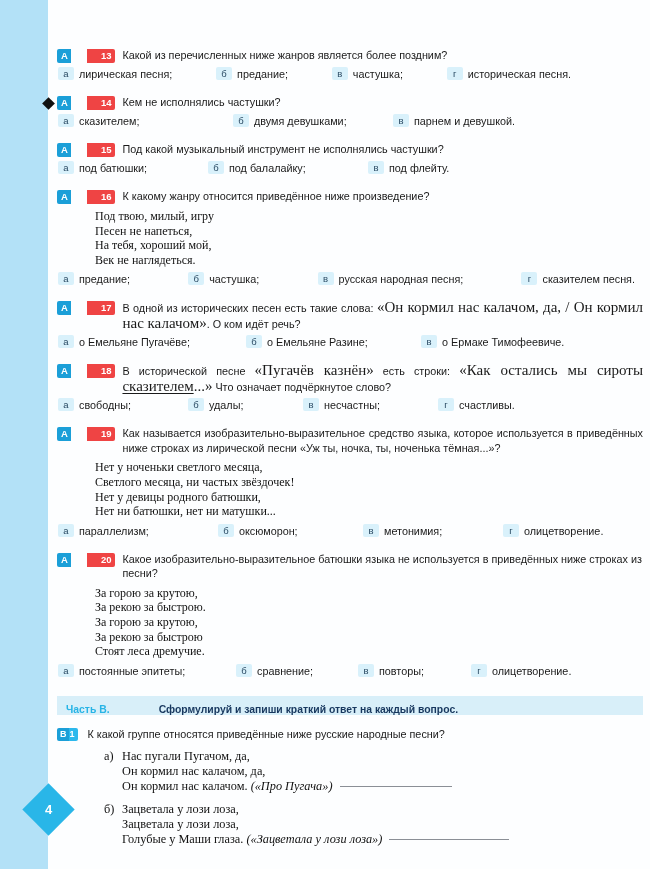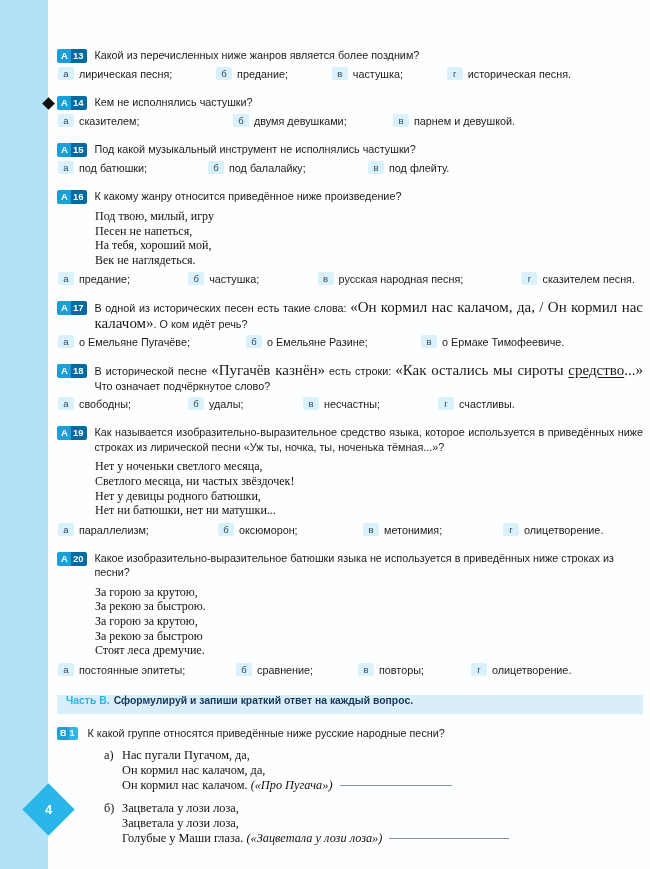--- a/index.html
+++ b/index.html
@@ -86,22 +86,23 @@
     font-weight: bold;
     line-height: 14px;
     color: #ffffff;
     font-family: "Liberation Sans", sans-serif;
   }
   .badge .b-letter {
     background: #1b9fd8;
     padding: 0 3px 0 4px;
   }
   .badge .b-num {
-    background: #0369a1;
-    padding: 0 4px 0 2px;
+    background: #ef4444;
+    padding: 0 4px 0 14px;
+    margin-left: 16px;
   }
   .q-text {
     flex: 1 1 auto;
     font-size: 10.8px;
     line-height: 14.5px;
     color: #1a1a1a;
     text-align: justify;
     hyphens: manual;
   }
   .q-text.nojust { text-align: left; }
@@ -151,26 +152,27 @@
     padding: 0 2px;
     margin-right: 5px;
   }
   .opt-text { white-space: nowrap; }
 
   
   .part-band {
     background: #d8eff9;
     height: 19px;
     display: flex;
-    align-items: flex-start;
+    align-items: flex-end;
     padding-left: 9px;
     margin: 18px 0 12px 0;
     font-size: 10.4px;
     font-weight: bold;
     font-family: "Liberation Sans", sans-serif;
+    gap: 45px;
   }
   .part-band .part-label { color: #28b4e6; margin-right: 4px; }
   .part-band .part-title { color: #17375e; }
 
   
   .b-badge {
     flex: 0 0 auto;
     display: inline-flex;
     align-items: stretch;
     height: 13px;
@@ -353,21 +355,21 @@
           </div>
       </div>
     </div>
 
     <div class="q" style="margin-top:14px">
       <div class="q-head">
         <span class="badge">
           <span class="b-letter">A</span>
             <span class="b-num">18</span>
         </span>
-        <div class="q-text"><span>В исторической песне </span><span class="serif-q">«Пугачёв казнён»</span><span> есть строки: </span><span class="serif-q">«Как остались мы сироты </span><span class="serif-q uline">средство</span><span class="serif-q">...»</span><span> Что означает подчёркнутое слово?</span></div>
+        <div class="q-text"><span>В исторической песне </span><span class="serif-q">«Пугачёв казнён»</span><span> есть строки: </span><span class="serif-q">«Как остались мы сироты </span><span class="serif-q uline">сказителем</span><span class="serif-q">...»</span><span> Что означает подчёркнутое слово?</span></div>
       </div>
       <div class="options">
         <div class="opt" style="width:130px">
             <span class="opt-letter">а</span>
             <span class="opt-text">свободны;</span>
           </div>
         <div class="opt" style="width:115px">
             <span class="opt-letter">б</span>
             <span class="opt-text">удалы;</span>
           </div>

